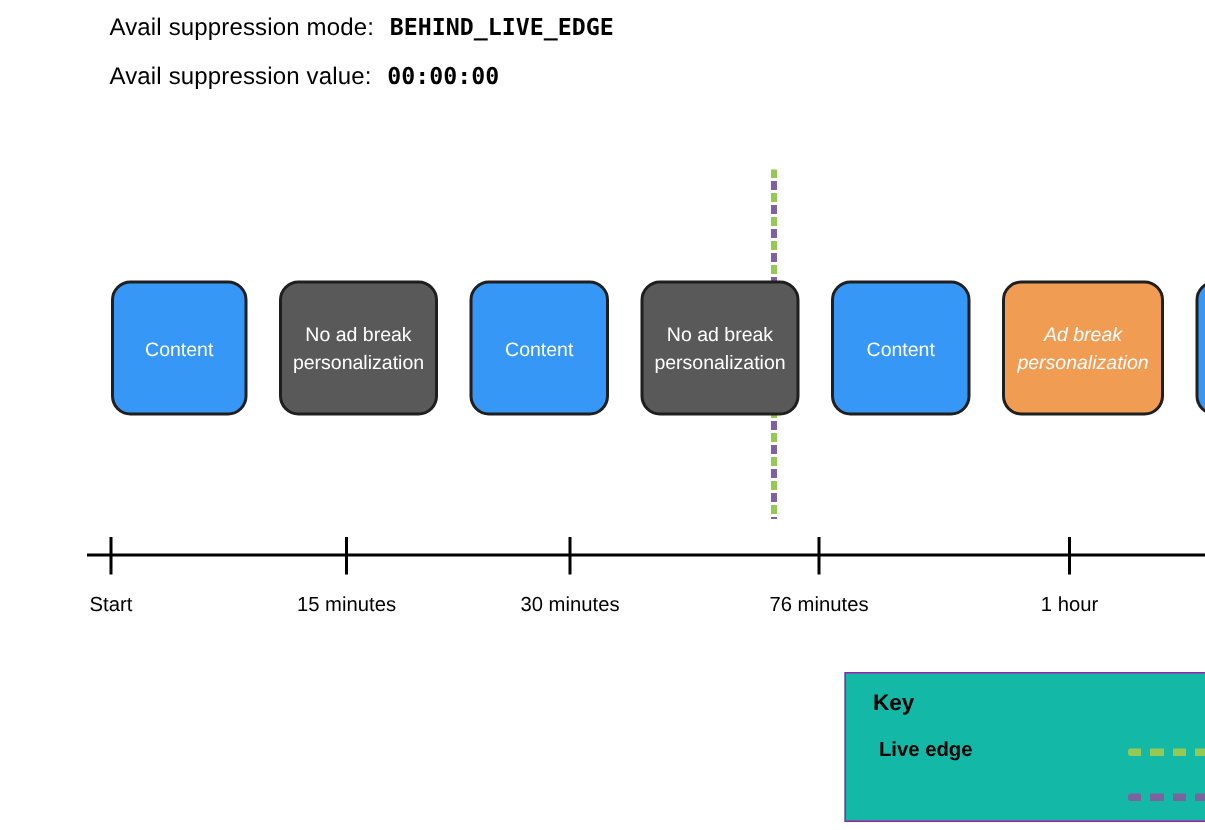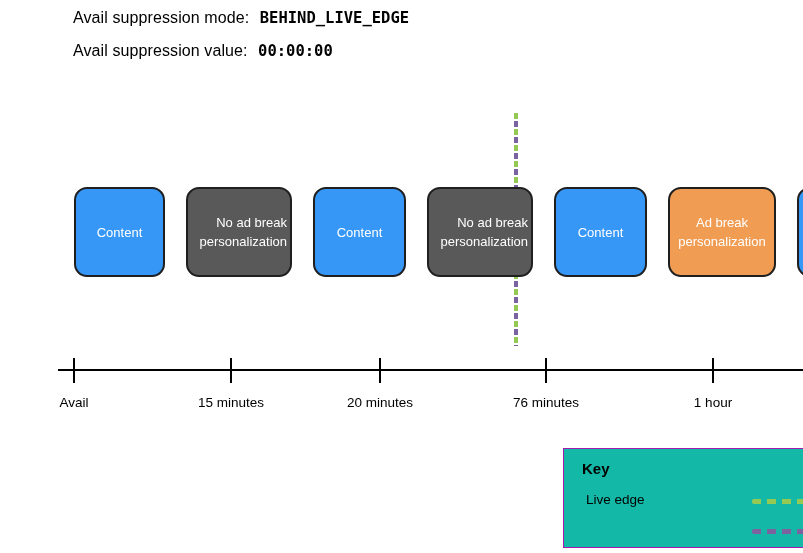--- a/index.html
+++ b/index.html
@@ -41,22 +41,22 @@
     display: flex; gap: 21px; z-index: 2;
   }
   .block {
     height: 90px; box-sizing: border-box;
     border: 2px solid #1f1f1f; border-radius: 13px;
     color: #fff; font-size: 13px; line-height: 19px;
     display: flex; align-items: center; justify-content: center;
     text-align: center; padding: 2px 3px;
   }
   .b-content  { background: var(--content-block); }
-  .b-no-ad    { background: var(--no-ad-block); text-align: right; }
-  .b-ad-break { background: var(--ad-block); }
+  .b-no-ad    { background: var(--no-ad-block); }
+  .b-ad-break { background: var(--ad-block); font-style: italic; }
 
   
   .axis-line { position: absolute; left: 10px; top: 369px; width: 779px; height: 2px; background: #000; }
   .axis-arrow {
     position: absolute; left: 786px; top: 362px; width: 0; height: 0;
     border-left: 13px solid #000;
     border-top: 8px solid transparent;
     border-bottom: 8px solid transparent;
   }
   .tick { position: absolute; top: 358px; width: 2px; height: 25px; background: #000; }
@@ -65,21 +65,21 @@
     font-size: 13.5px; white-space: nowrap;
   }
 
   
   .key {
     position: absolute; left: 515px; top: 448px;
     width: 285px; height: 100px; box-sizing: border-box;
     border: 1px solid #a21caf; background: #14b8a6; z-index: 3;
   }
   .key-title { position: absolute; left: 18px; top: 11px; font-size: 15px; font-weight: bold; }
-  .key-label { position: absolute; left: 22px; font-size: 13.5px; white-space: nowrap; }
+  .key-label { position: absolute; left: 22px; font-size: 13.5px; white-space: nowrap; font-weight: bold; }
   .key-label.r1 { top: 43px; }
   .key-label.r2 { top: 73px; }
   .key-swatch { position: absolute; left: 188px; width: 84px; height: 5px; border-radius: 2px; }
   .key-swatch.r1 { top: 50px; }
   .key-swatch.r2 { top: 80px; }
 </style>
 </head>
 <body>
 
 <div class="stage">
@@ -107,23 +107,23 @@
 
   <div class="axis-line"></div>
   <div class="axis-arrow"></div>
 
   <div class="tick" style="left:25px"></div>
   <div class="tick" style="left:182px"></div>
   <div class="tick" style="left:331px"></div>
   <div class="tick" style="left:497px"></div>
   <div class="tick" style="left:664px"></div>
 
-  <div class="tick-label" style="left:26px">Avail</div>
+  <div class="tick-label" style="left:26px">Start</div>
   <div class="tick-label" style="left:183px">15 minutes</div>
-  <div class="tick-label" style="left:332px">20 minutes</div>
+  <div class="tick-label" style="left:332px">30 minutes</div>
   <div class="tick-label" style="left:498px">76 minutes</div>
   <div class="tick-label" style="left:665px">1 hour</div>
 
   <div class="key">
     <div class="key-title">Key</div>
     <div class="key-label r1">Live edge</div>
     <div class="key-swatch r1" style="background: repeating-linear-gradient(to right, rgb(148, 201, 84) 0px, rgb(148, 201, 84) 9px, transparent 9px, transparent 15px);"></div>
     <div class="key-swatch r2" style="background: repeating-linear-gradient(to right, rgb(125, 98, 160) 0px, rgb(125, 98, 160) 9px, transparent 9px, transparent 15px);"></div>
   </div>
 

